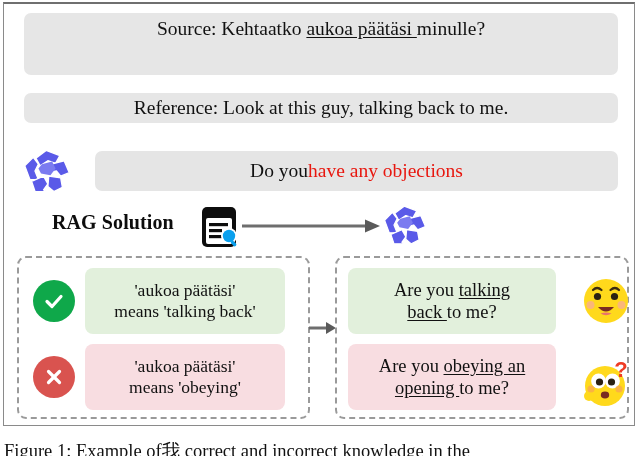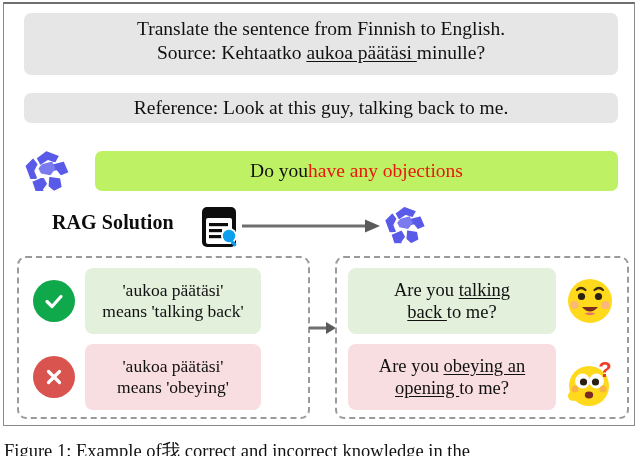--- a/index.html
+++ b/index.html
@@ -41,21 +41,21 @@
     display:flex;align-items:center;justify-content:center;
     box-sizing:border-box;
   }
   .line{display:block;white-space:nowrap;}
   .u{text-decoration:underline;text-underline-offset:2px;}
 
   
   #output-bubble{
     position:absolute;
     left:91px;top:147px;width:523px;height:40px;
-    background:#bef264;
+    background:#e5e5e5;
     border-radius:7px;
     display:flex;align-items:center;justify-content:center;
     font-size:19.5px;color:#111;
     box-sizing:border-box;
   }
   .red-u{color:#e8170f;text-underline-offset:2px;}
 
   
   .llm-icon{position:absolute;}
   #llm-icon-top{left:13px;top:143px;width:60px;height:48px;}
@@ -87,60 +87,59 @@
   #evidence-row-wrong{left:14px;top:86px;}
   .status-badge{
     width:42px;height:42px;border-radius:50%;
     flex:0 0 42px;
     display:flex;align-items:center;justify-content:center;
     margin-right:10px;
   }
   .badge-ok{background:#0fa84a;}
   .badge-bad{background:#d9534f;}
   .fact-bubble{
-    width:176px;height:66px;border-radius:8px;
+    width:200px;height:66px;border-radius:8px;
     display:flex;flex-direction:column;align-items:center;justify-content:center;
     font-size:17.5px;color:#111;line-height:1.2;
     box-sizing:border-box;
   }
   .bubble-green{background:#e2f0dc;}
   .bubble-pink{background:#f8dde1;}
 
   
   #cross-arrow{position:absolute;left:305px;top:317px;width:28px;height:14px;}
 
   
   .result-row{position:absolute;display:flex;align-items:center;}
   #result-row-correct{left:11px;top:10px;}
   #result-row-wrong{left:11px;top:86px;align-items:flex-end;}
   .answer-bubble{
     width:208px;height:66px;border-radius:8px;
     display:flex;flex-direction:column;align-items:center;justify-content:center;
     font-size:18.5px;color:#111;line-height:1.2;
-    box-sizing:border-box;margin-right:8px;
+    box-sizing:border-box;margin-right:24px;
   }
   .emoji-slot{width:52px;height:52px;flex:0 0 52px;}
 
   
   #figure-caption{
     position:absolute;left:4px;top:438px;
     width:632px;
     font-size:18.5px;color:#111;
     text-align:left;
     white-space:nowrap;
     overflow:hidden;
   }
 </style>
 </head>
 <body>
 
 <div class="figure-frame">
 
   <div class="grey-panel" id="prompt-panel">
-    <span class="line">Translate the sentence from Finnish to English.</span>
     <span class="line">
       <span>Source:  Kehtaatko </span><span class="u">aukoa päätäsi </span><span>minulle?</span>
     </span>
   </div>
 
   <div class="grey-panel" id="reference-panel">
     <span>Reference: Look at this guy, talking back to me.</span>
   </div>
 
   <div class="llm-icon" id="llm-icon-top">

